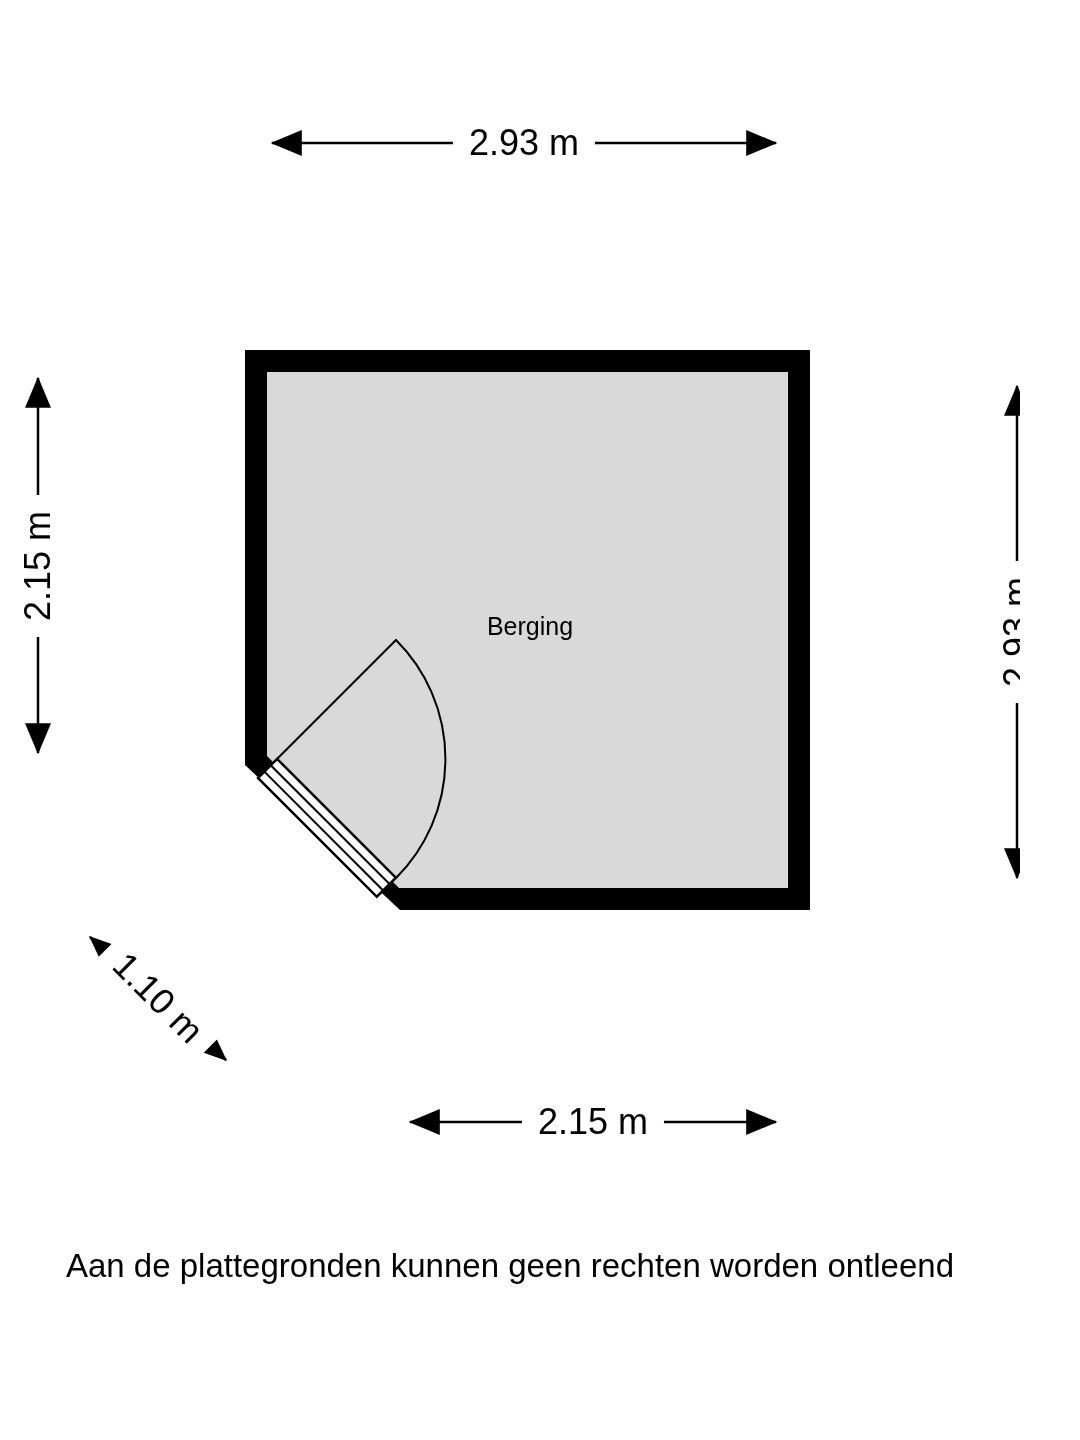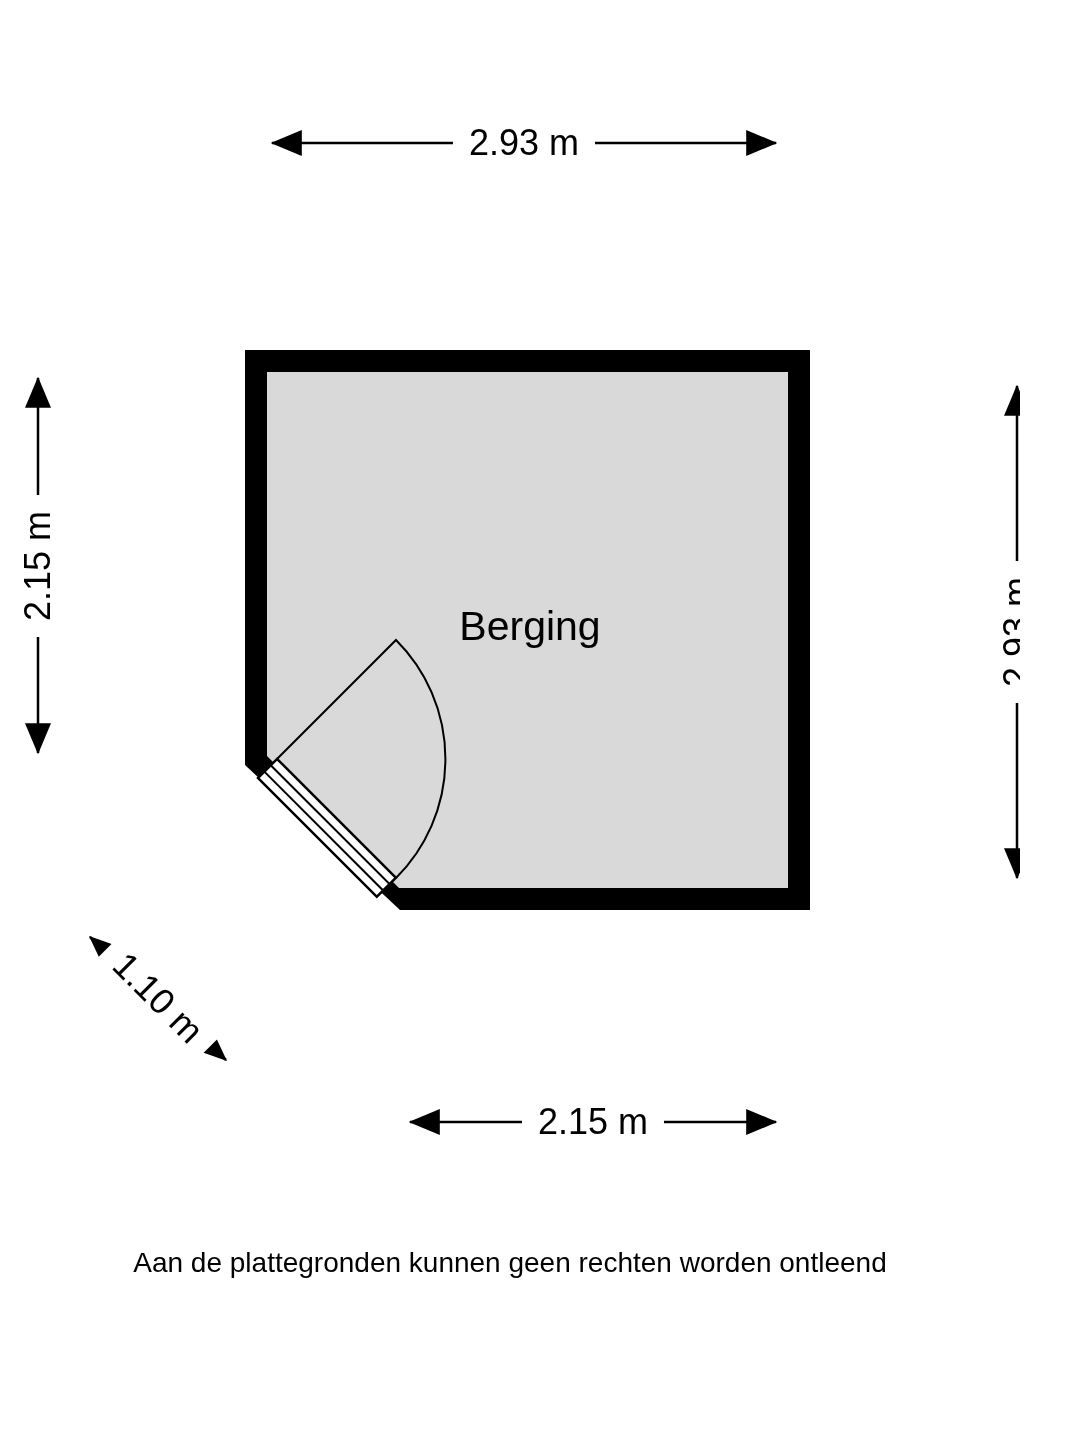--- a/index.html
+++ b/index.html
@@ -31,32 +31,32 @@
     transform: translate(-50%, -50%);
   }
   .dim-label.rot-ccw {
     transform: translate(-50%, -50%) rotate(-90deg);
   }
   .dim-label.rot-45 {
     transform: translate(-50%, -50%) rotate(45deg);
   }
   .room-label {
     position: absolute;
-    font-size: 41px;
+    font-size: 25px;
     line-height: 1;
     background: transparent;
     white-space: nowrap;
     transform: translate(-50%, -50%);
   }
   .footer {
     position: absolute;
     left: 0;
     width: 100%;
     text-align: center;
-    font-size: 28px;
+    font-size: 33px;
     line-height: 1.4;
   }
 </style>
 </head>
 <body>
 
 <div class="canvas">
 
   <svg class="plan-svg" width="1080" height="1440" viewBox="0 0 1080 1440">
     <defs>

